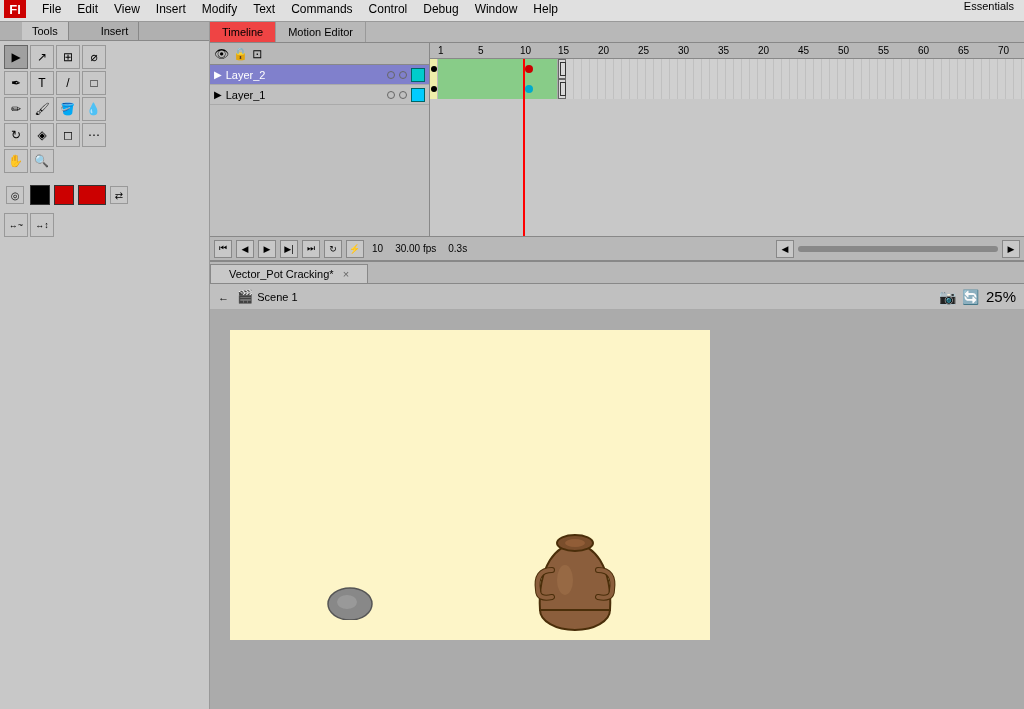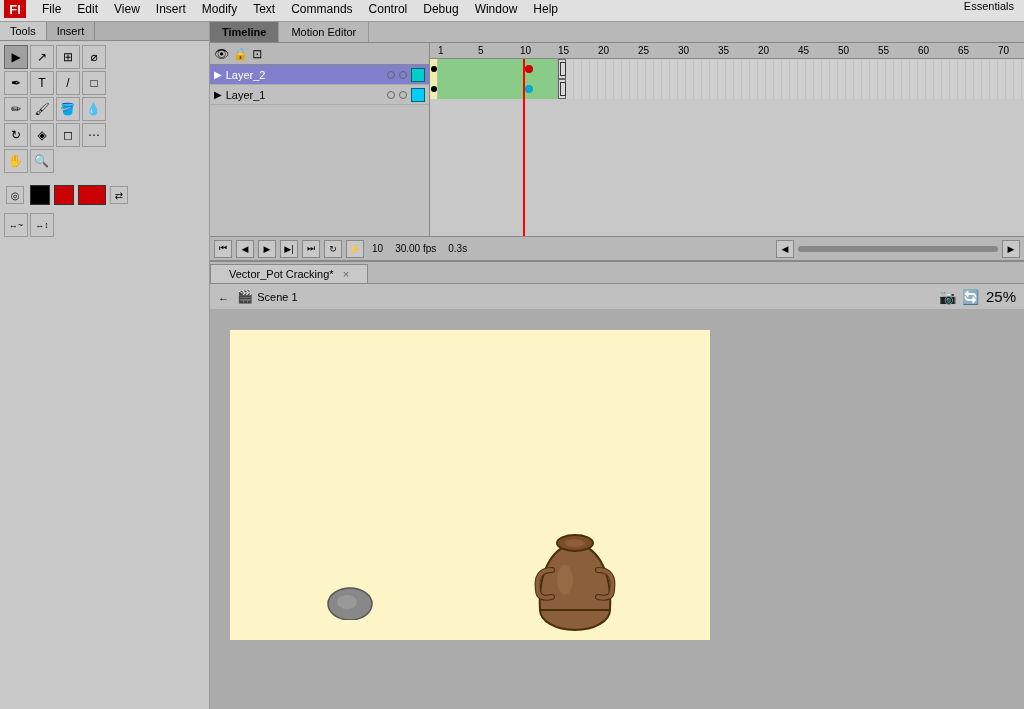--- a/index.html
+++ b/index.html
@@ -54,20 +54,21 @@
     #toolbar-tabs {
       display: flex;
       background: #b0b0b0;
       border-bottom: 1px solid #888;
     }
     .toolbar-tab {
       padding: 3px 10px;
       font-size: 11px;
       cursor: pointer;
       border-right: 1px solid #888;
+      margin-left: 22px;
     }
     .toolbar-tab.active {
       background: #c8c8c8;
     }
     #tools-panel {
       padding: 4px;
       flex: 1;
     }
     .tool-row {
       display: flex;
@@ -116,22 +117,22 @@
       background: #b8b8b8;
       border-bottom: 1px solid #888;
     }
     .timeline-tab {
       padding: 4px 12px;
       font-size: 11px;
       cursor: pointer;
       border-right: 1px solid #999;
     }
     .timeline-tab.active {
-      background: #737373;
-      font-weight: bold;
+      background: #ef4444;
+      font-weight: normal;
       text-align: right;
     }
 
     
     #timeline-content {
       display: flex;
       flex: 1;
       overflow: hidden;
     }
     #layers-panel {

